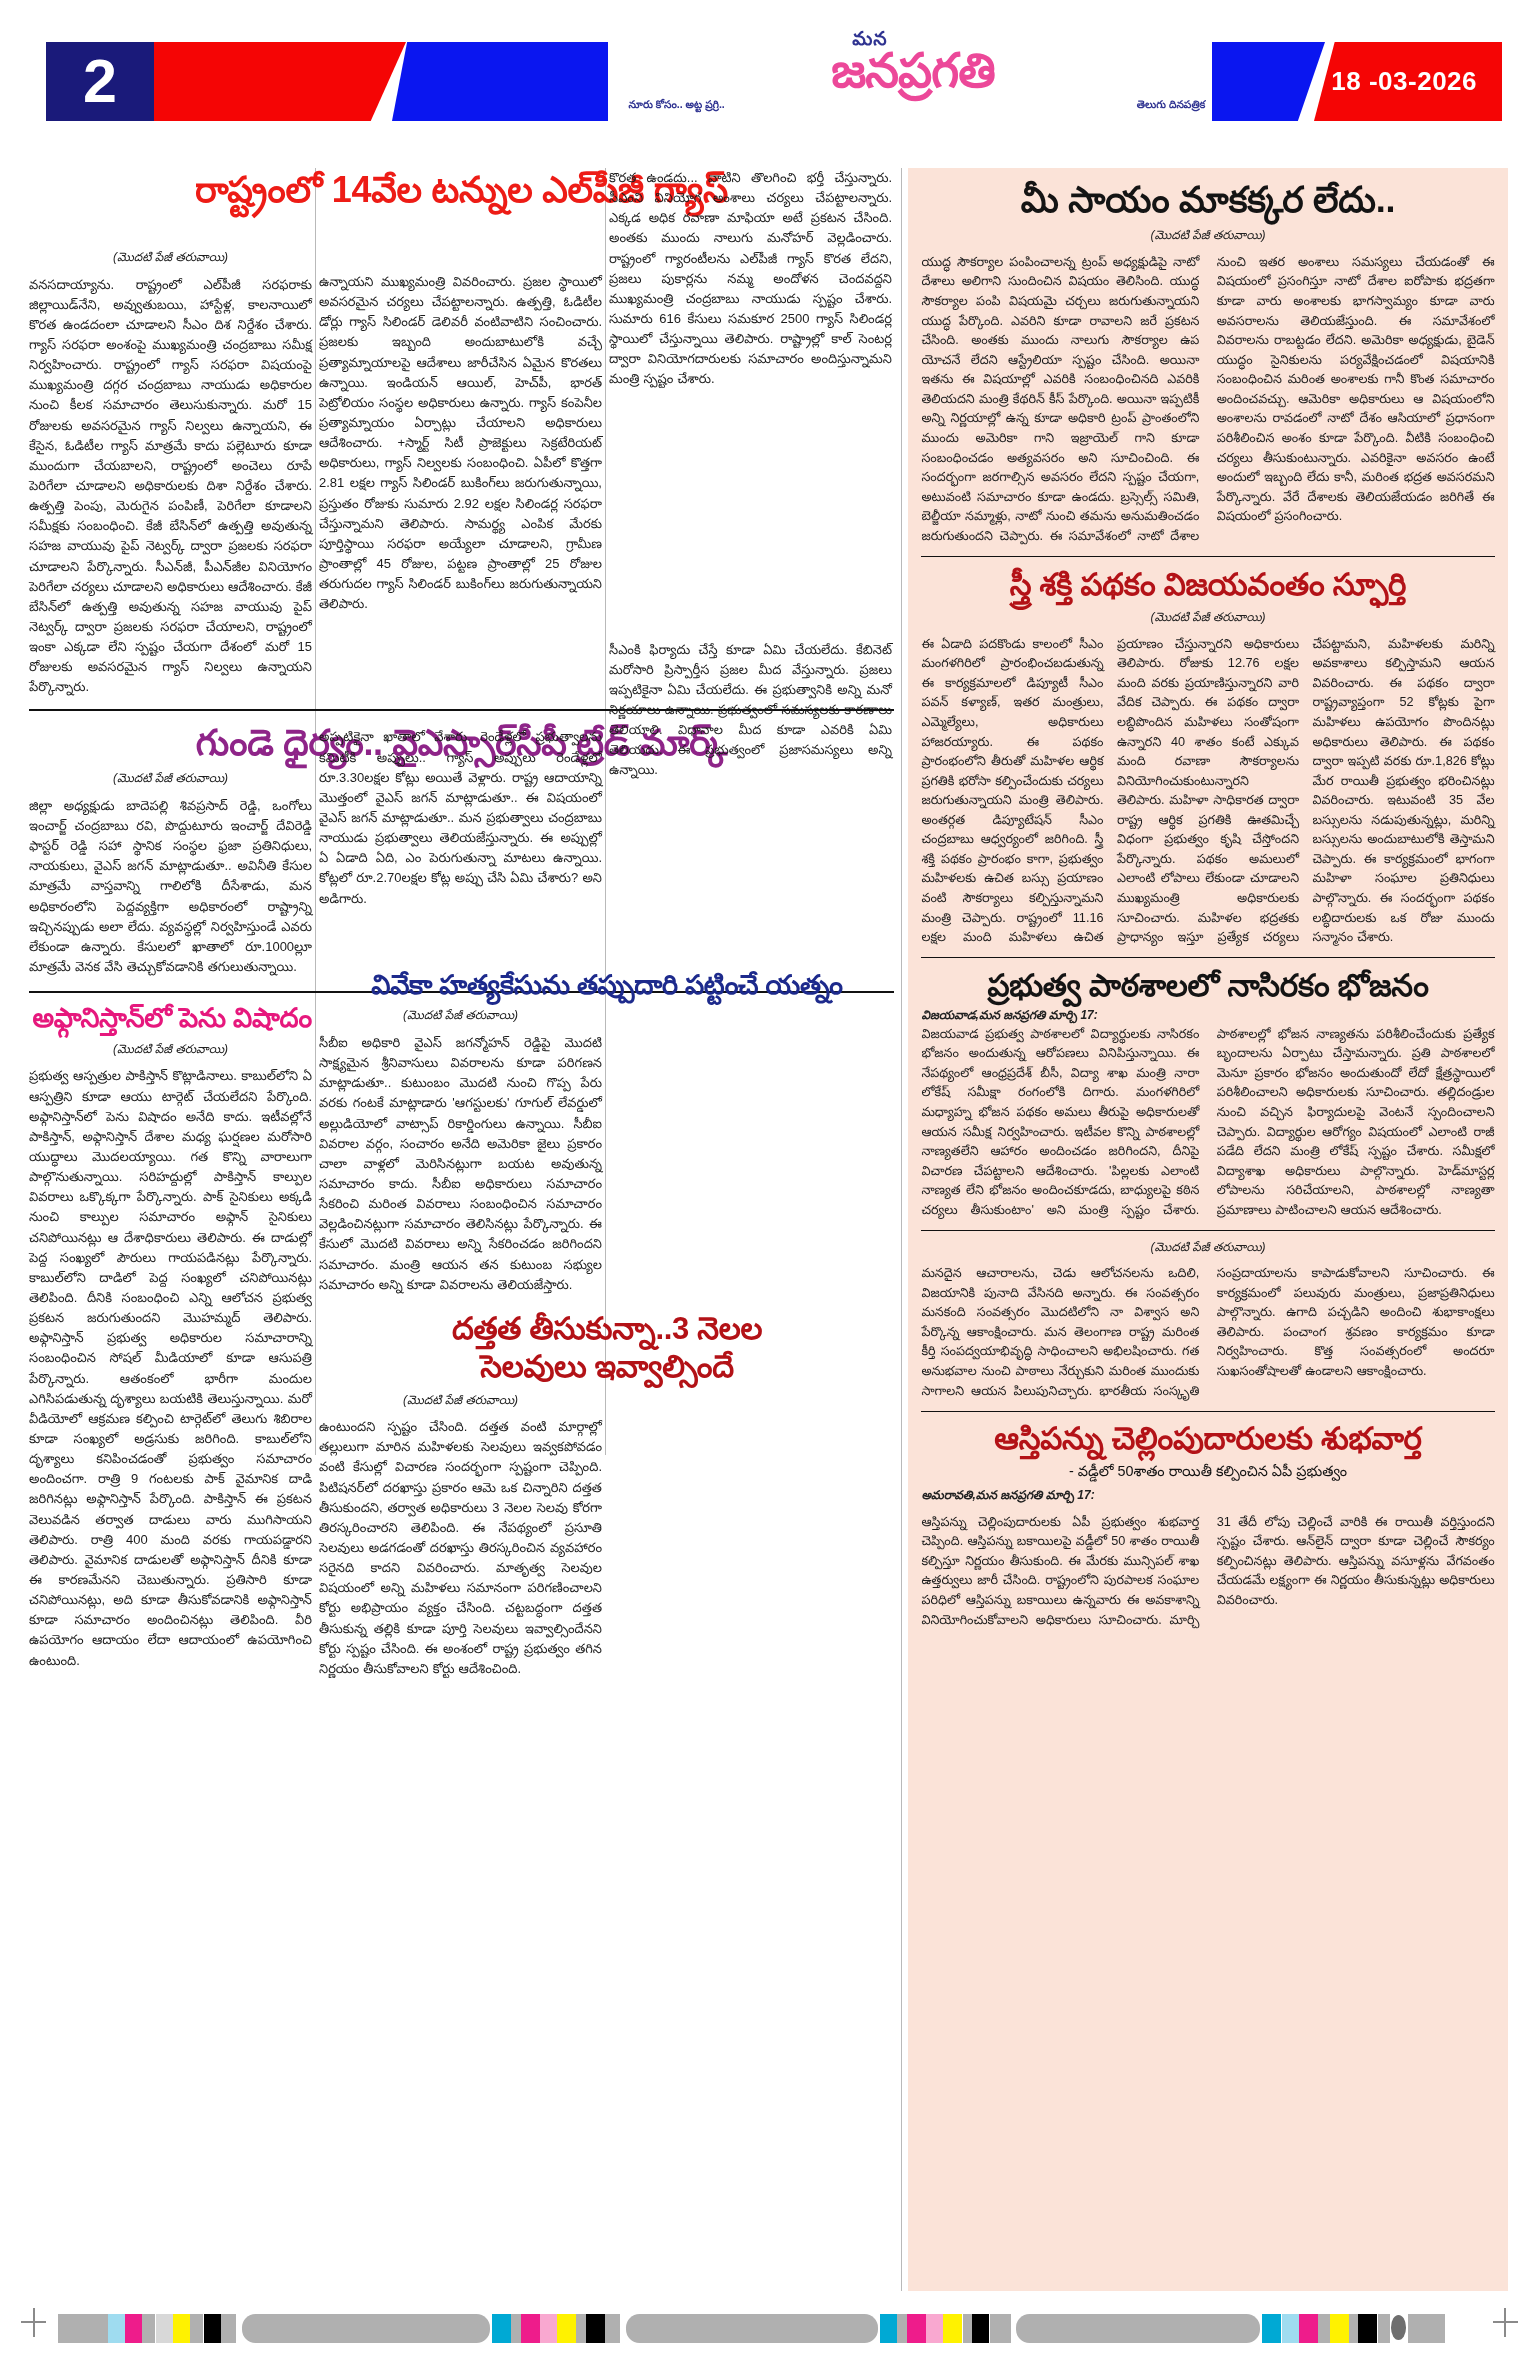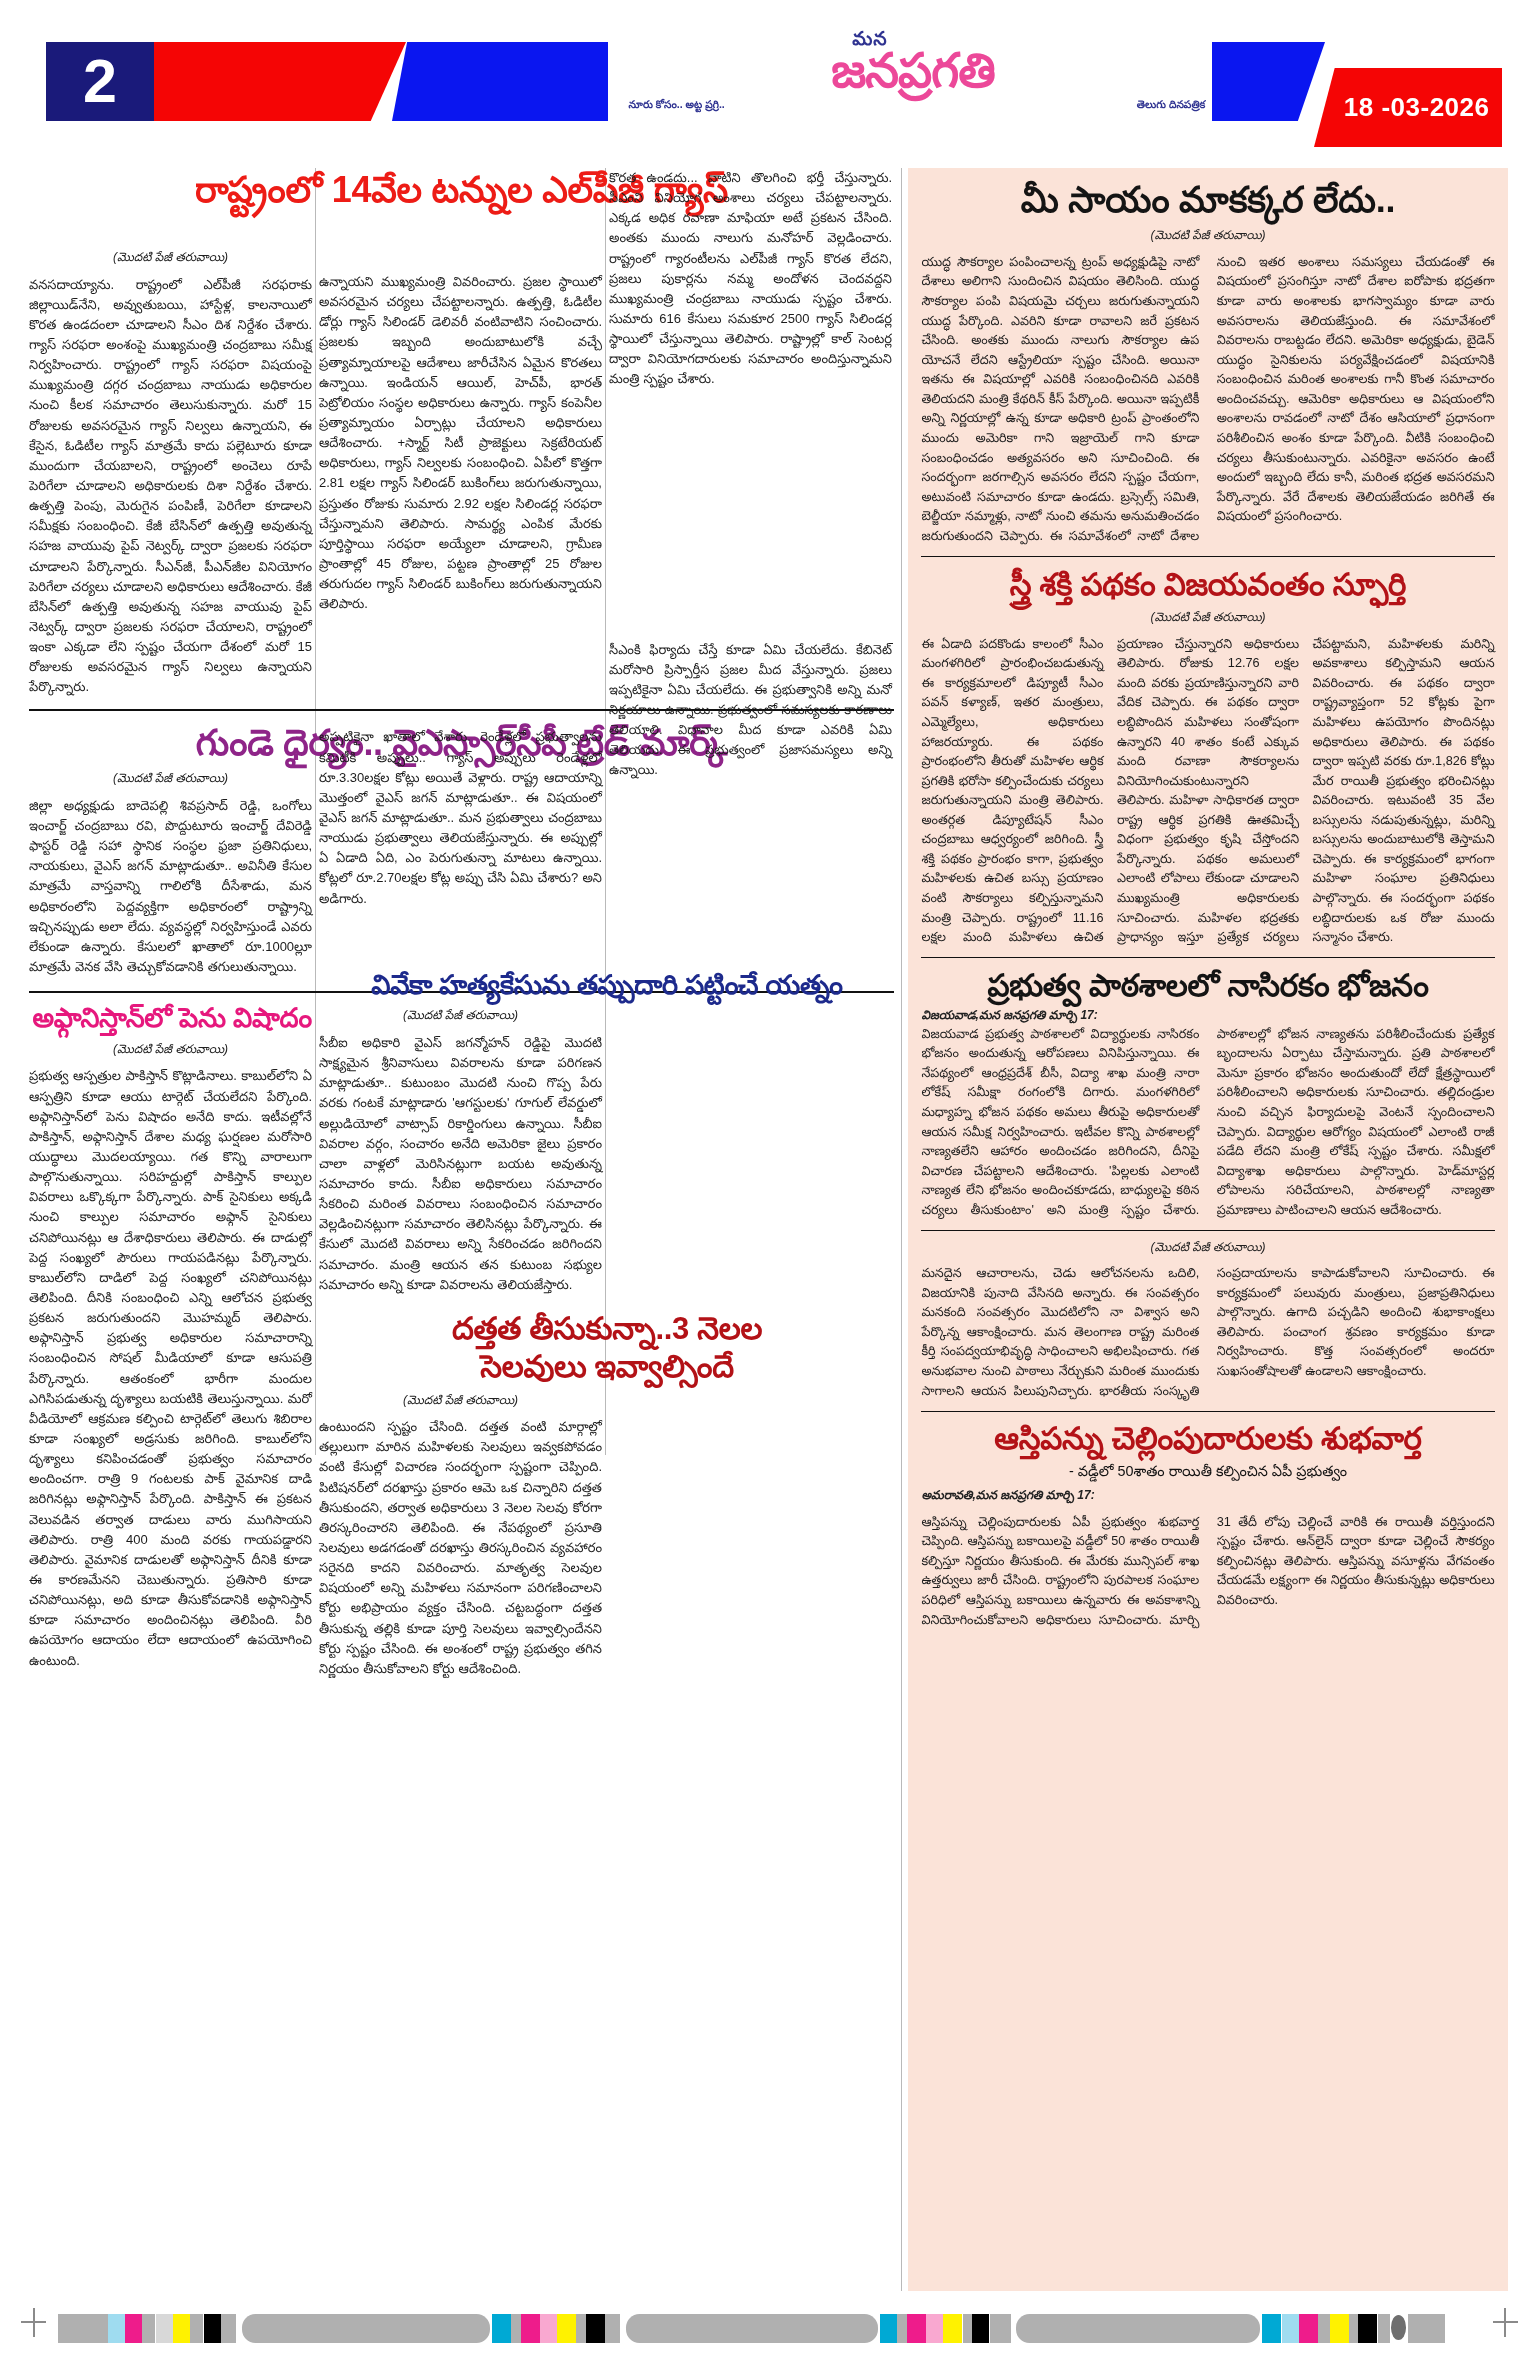--- a/index.html
+++ b/index.html
@@ -53,21 +53,21 @@
     font-size:10.6px; color:#2f3391; font-weight:bold;
     padding:1px 5.8px 0 13.4px; letter-spacing:0px;
   }
   .mh-blue2 {
     left:1212px; width:113px; background:#0a16f0;
     clip-path: polygon(0 0, 100% 0, 76% 100%, 0 100%);
   }
   .mh-red2 {
     left:1314px; width:188px; background:#f50505;
     clip-path: polygon(11% 0, 100% 0, 100% 100%, 0 100%);
-    display:flex; align-items:center; justify-content:center;margin-top:26px;
+    display:flex; align-items:center; justify-content:flex-start;
   }
   .mh-date {
     color:#fff; font-size:26px; font-weight:bold; letter-spacing:0.5px;
     padding-left:17.3px;
   }
 
   
   #page { position:absolute; left:0; top:168px; width:1217px; height:2123px; }
 
   .col { position:absolute; top:0; }

